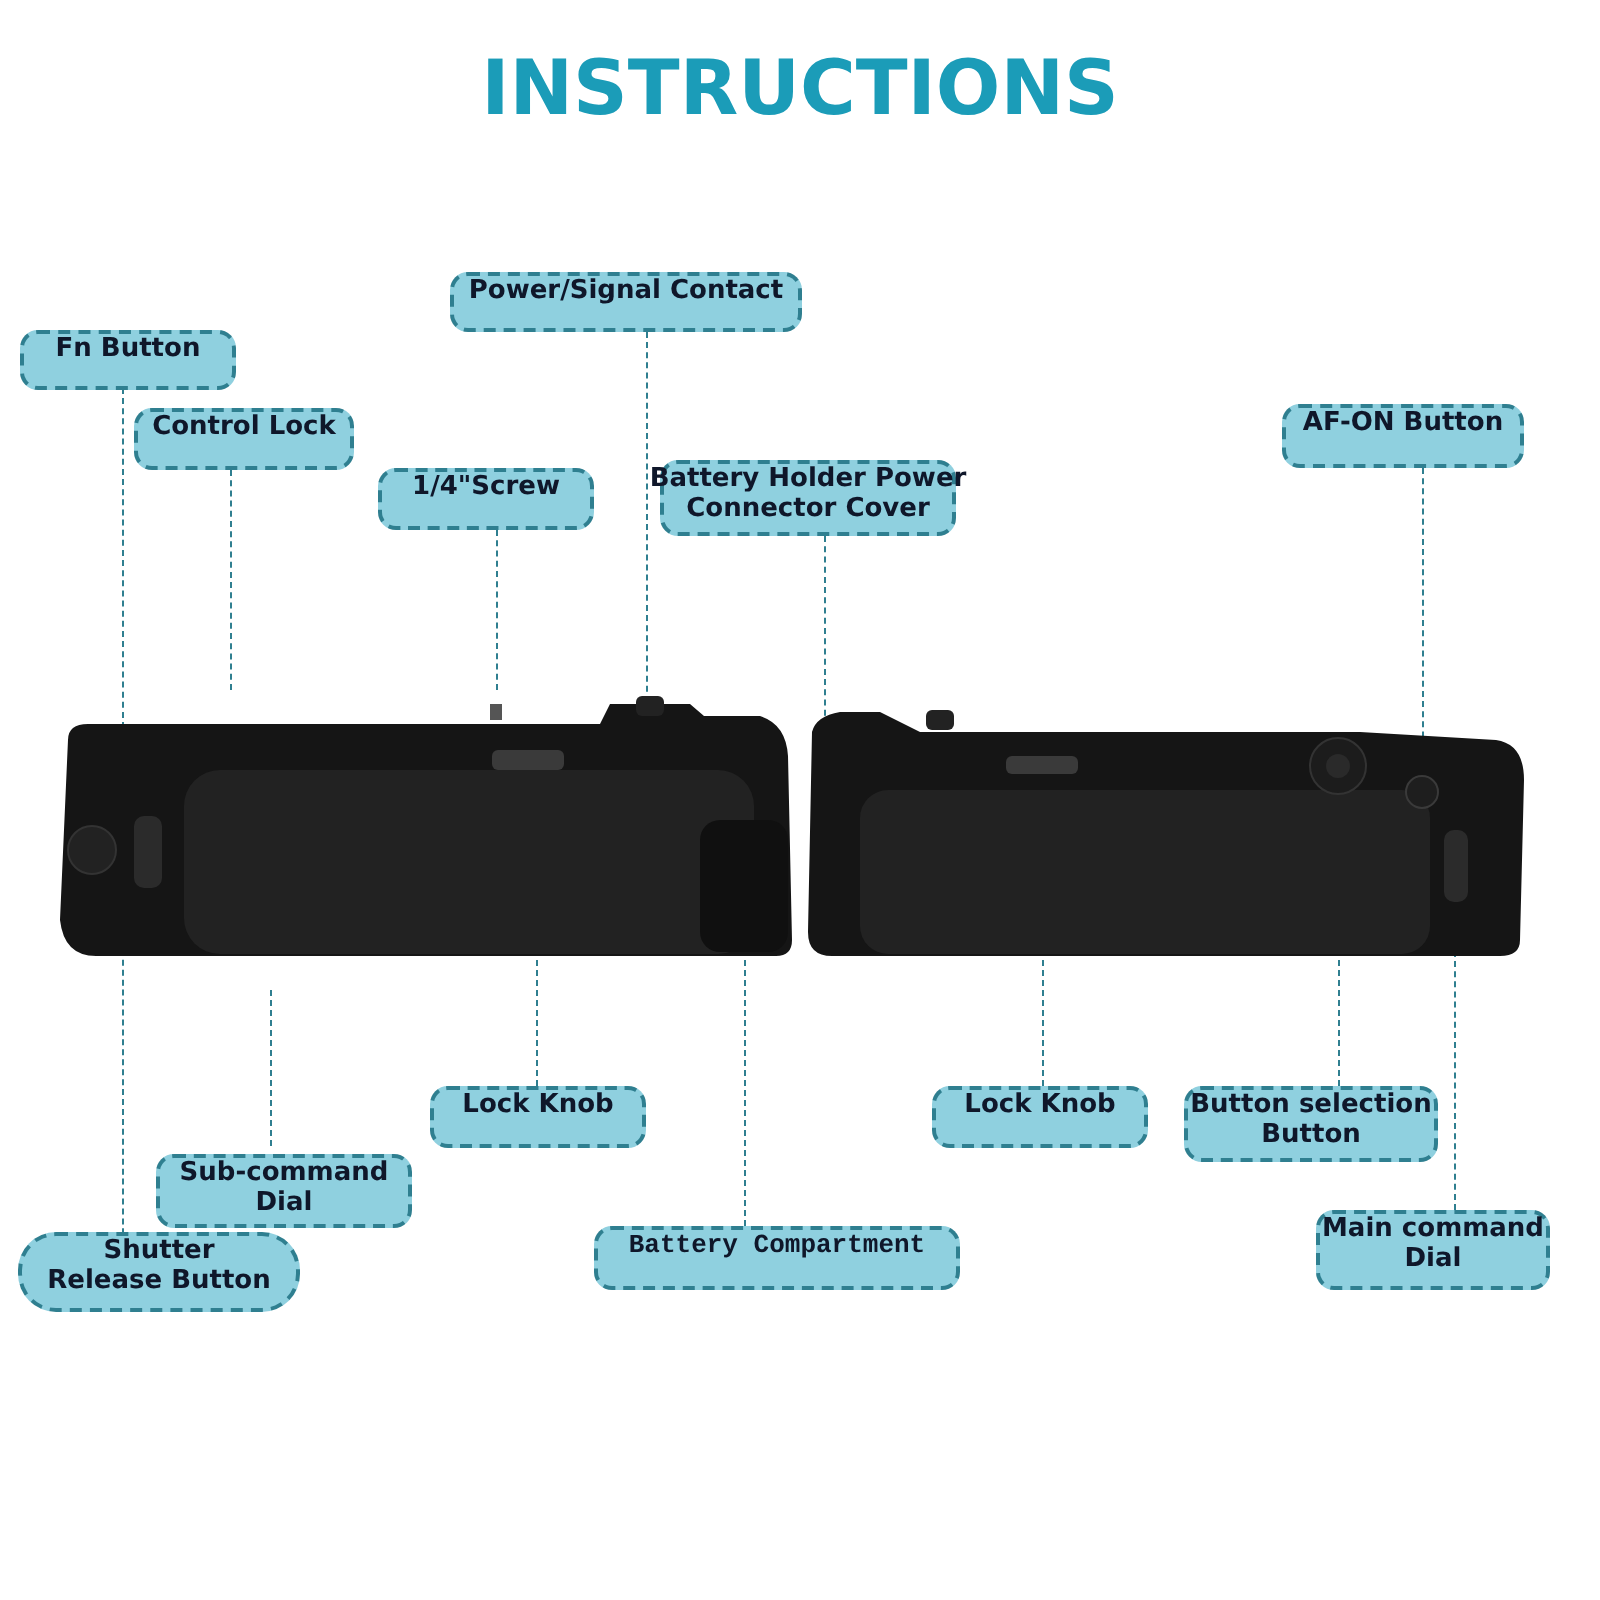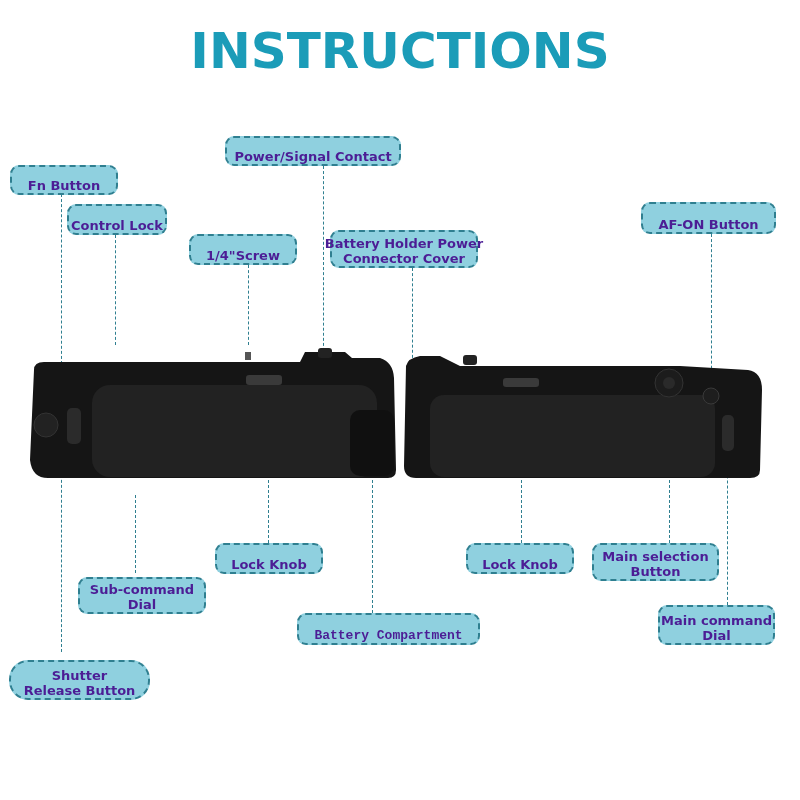--- a/index.html
+++ b/index.html
@@ -1,18 +1,18 @@
 <!DOCTYPE html>
 <html><head>
 <meta charset="utf-8">
 <style>
   html, body { margin: 0; padding: 0; background: #ffffff; }
   body { width: 800px; height: 800px; position: relative; overflow: hidden; font-family: "DejaVu Sans", sans-serif; }
-  .title { position: absolute; left: 0; top: 22px; width: 800px; text-align: center; font-family: "DejaVu Sans", sans-serif; font-weight: bold; font-size: 50px; letter-spacing: 0px; color: #1b9cb8; }
-  .label { position: absolute; background: #8fd0df; border: 2px dashed #2f7f90; border-radius: 9px; color: #4c1d95; font-weight: bold; font-size: 13px; line-height: 15px; text-align: center; box-sizing: border-box; display: flex; align-items: center; justify-content: flex-end; flex-direction: column; white-space: nowrap; }
+  .title { position: absolute; left: 0; top: 22px; width: 800px; text-align: center; font-family: "DejaVu Sans", sans-serif; font-weight: bold; font-size: 38px; letter-spacing: 0px; color: #1b9cb8; }
+  .label { position: absolute; background: #8fd0df; border: 2px dashed #2f7f90; border-radius: 9px; color: #0f172a; font-weight: bold; font-size: 13px; line-height: 15px; text-align: center; box-sizing: border-box; display: flex; align-items: center; justify-content: flex-start; flex-direction: column; white-space: nowrap; }
   .lead { position: absolute; border-left: 1.5px dashed #2f7f90; width: 0; }
   .device svg { position: absolute; }
 </style>
 </head>
 <body>
 
 <div class="title">INSTRUCTIONS</div>
 
 <div class="lead" style="left:323px; top:166px; height:190px;"></div>
 <div class="lead" style="left:61px; top:194px; height:170px;"></div>
@@ -50,50 +50,50 @@
     <rect x="463" y="355" width="14" height="10" rx="3" fill="#222"></rect>
   </svg>
 </div>
 
 <div class="label" style="left:225px; top:136px; width:176px; height:30px;">
     <span>Power/Signal Contact</span>
   </div>
 <div class="label" style="left:10px; top:165px; width:108px; height:30px;">
     <span>Fn Button</span>
   </div>
-<div class="label" style="left:67px; top:204px; width:100px; height:31px;">
+<div class="label" style="left:67px; top:204px; width:110px; height:31px;">
     <span>Control Lock</span>
   </div>
 <div class="label" style="left:189px; top:234px; width:108px; height:31px;">
     <span>1/4"Screw</span>
   </div>
 <div class="label" style="left:330px; top:230px; width:148px; height:38px;">
   <span>Battery Holder Power</span>
   <span>Connector Cover</span>
 </div>
-<div class="label" style="left:641px; top:202px; width:135px; height:32px;">
+<div class="label" style="left:641px; top:202px; width:121px; height:32px;">
     <span>AF-ON Button</span>
   </div>
 <div class="label" style="left:215px; top:543px; width:108px; height:31px;">
     <span>Lock Knob</span>
   </div>
 <div class="label" style="left:466px; top:543px; width:108px; height:31px;">
     <span>Lock Knob</span>
   </div>
 <div class="label" style="left:592px; top:543px; width:127px; height:38px;">
-  <span>Main selection</span>
+  <span>Button selection</span>
   <span>Button</span>
 </div>
 <div class="label" style="left:78px; top:577px; width:128px; height:37px;">
   <span>Sub-command</span>
   <span>Dial</span>
 </div>
 <div class="label" style="left:297px; top:613px; width:183px; height:32px;font-family:Liberation Mono, monospace;">
     <span>Battery Compartment</span>
   </div>
 <div class="label" style="left:658px; top:605px; width:117px; height:40px;">
   <span>Main command</span>
   <span>Dial</span>
 </div>
-<div class="label" style="left:9px; top:660px; width:141px; height:40px;border-radius:19px;">
+<div class="label" style="left:9px; top:616px; width:141px; height:40px;border-radius:19px;">
   <span>Shutter</span>
   <span>Release Button</span>
 </div>
 
 </body></html>

